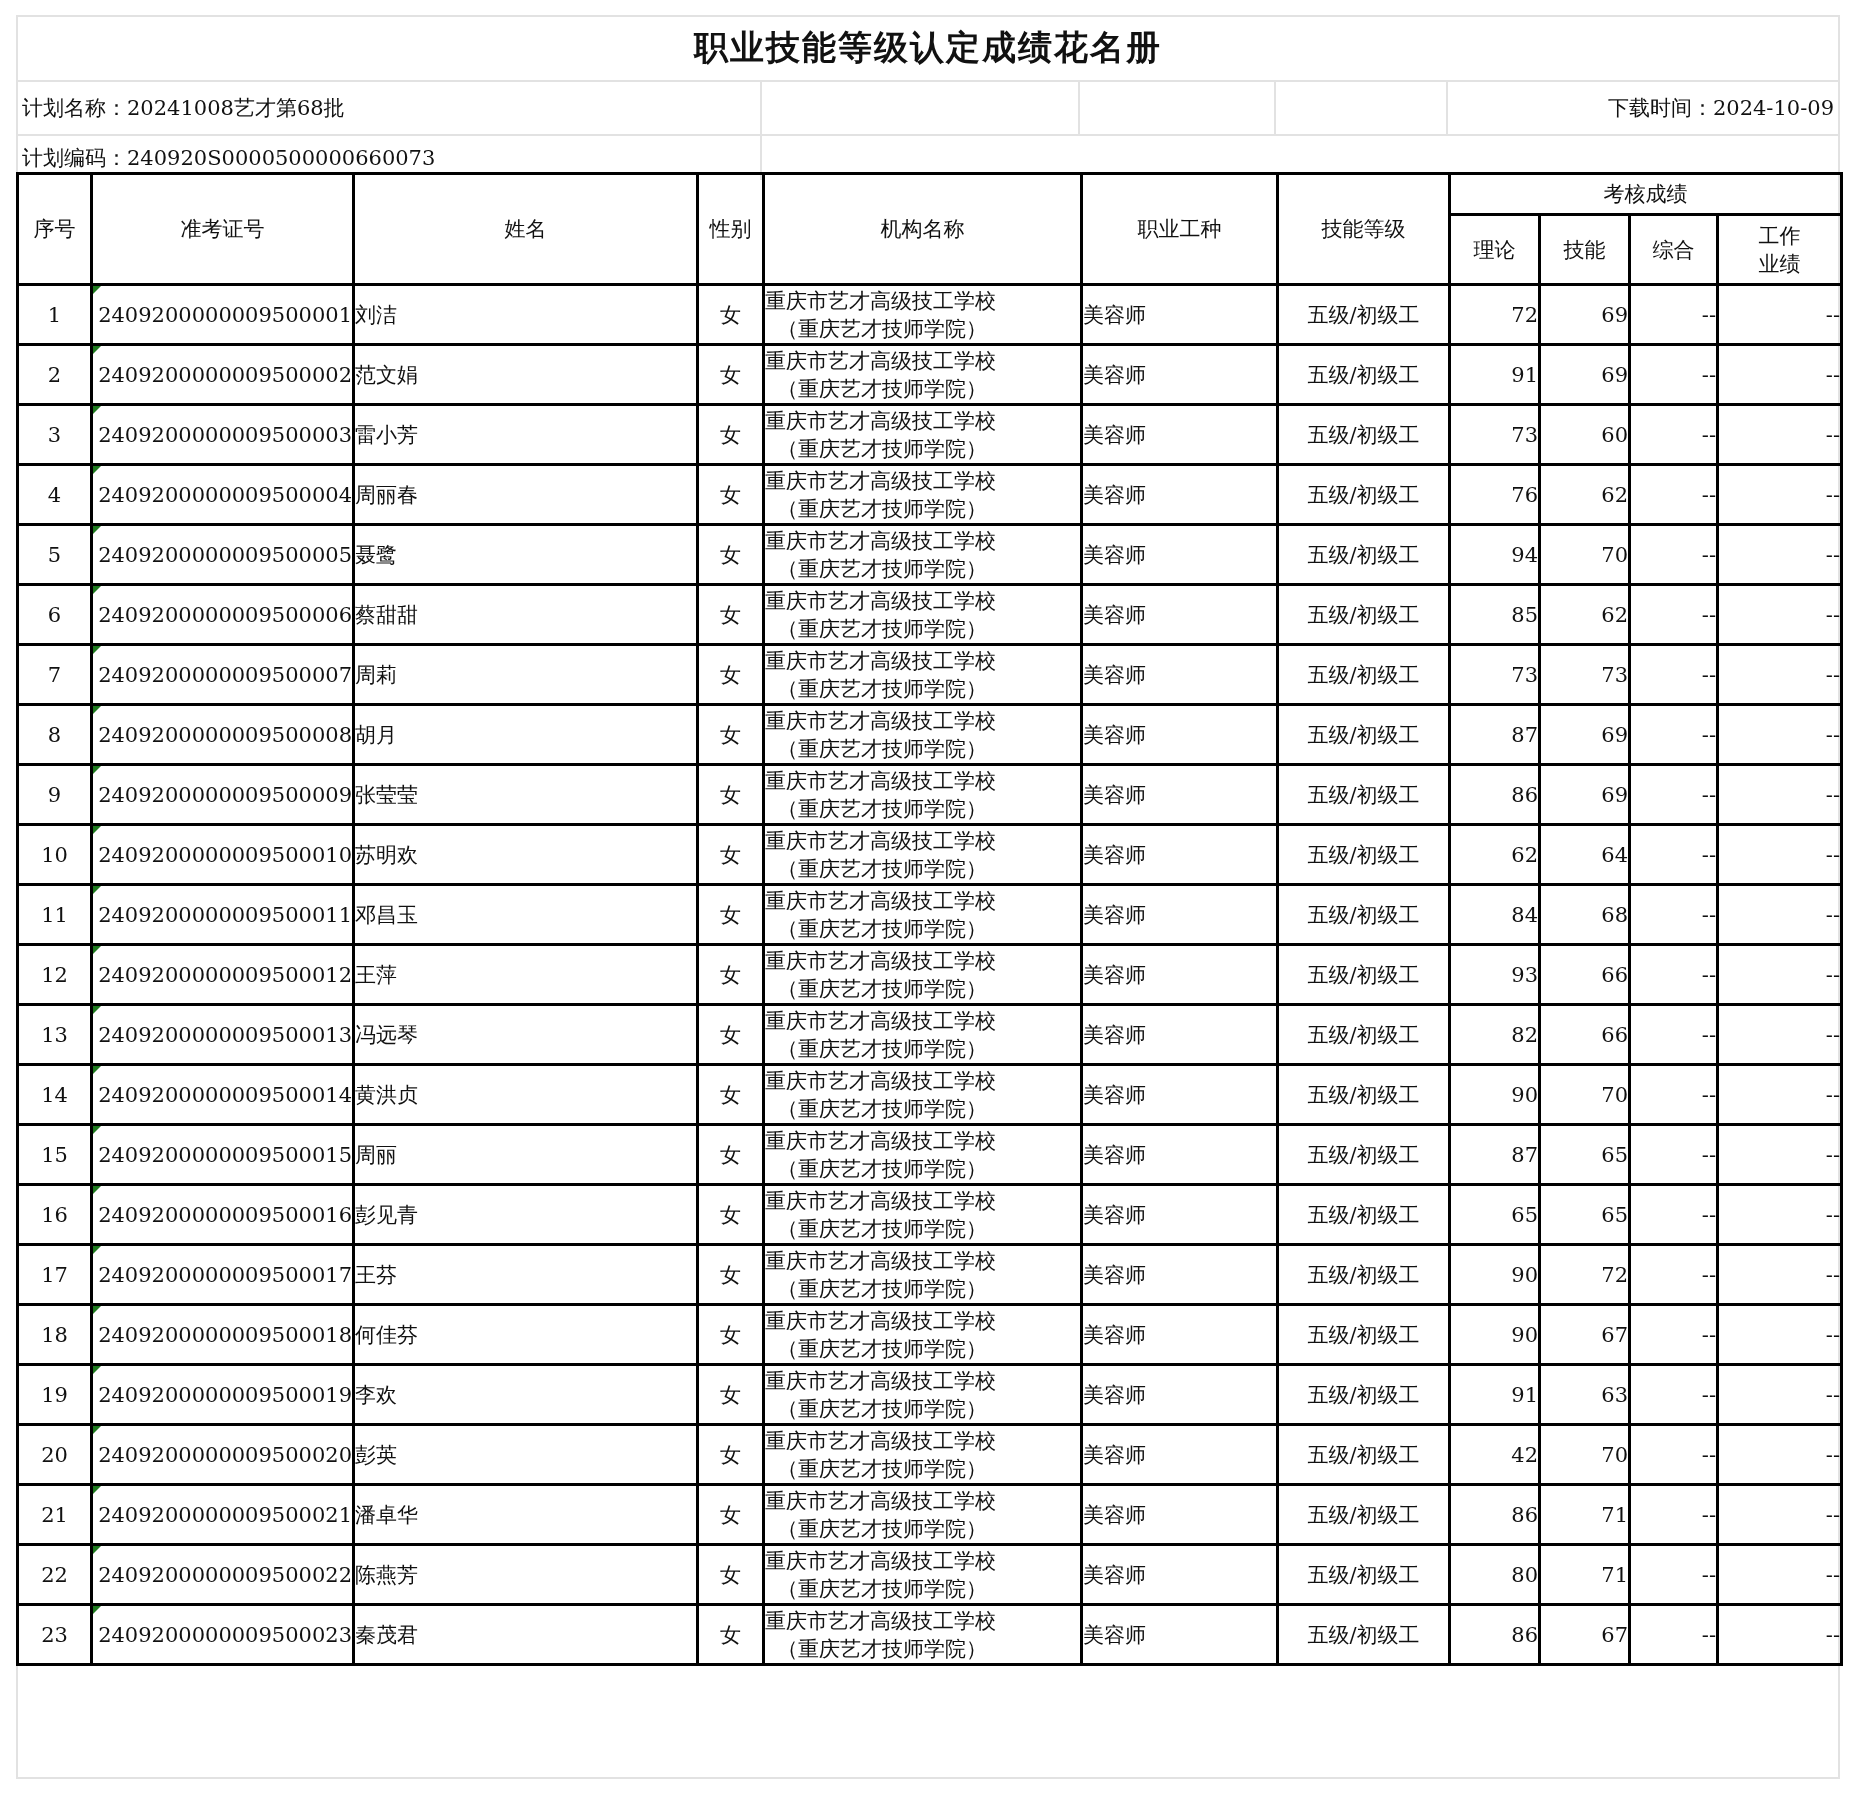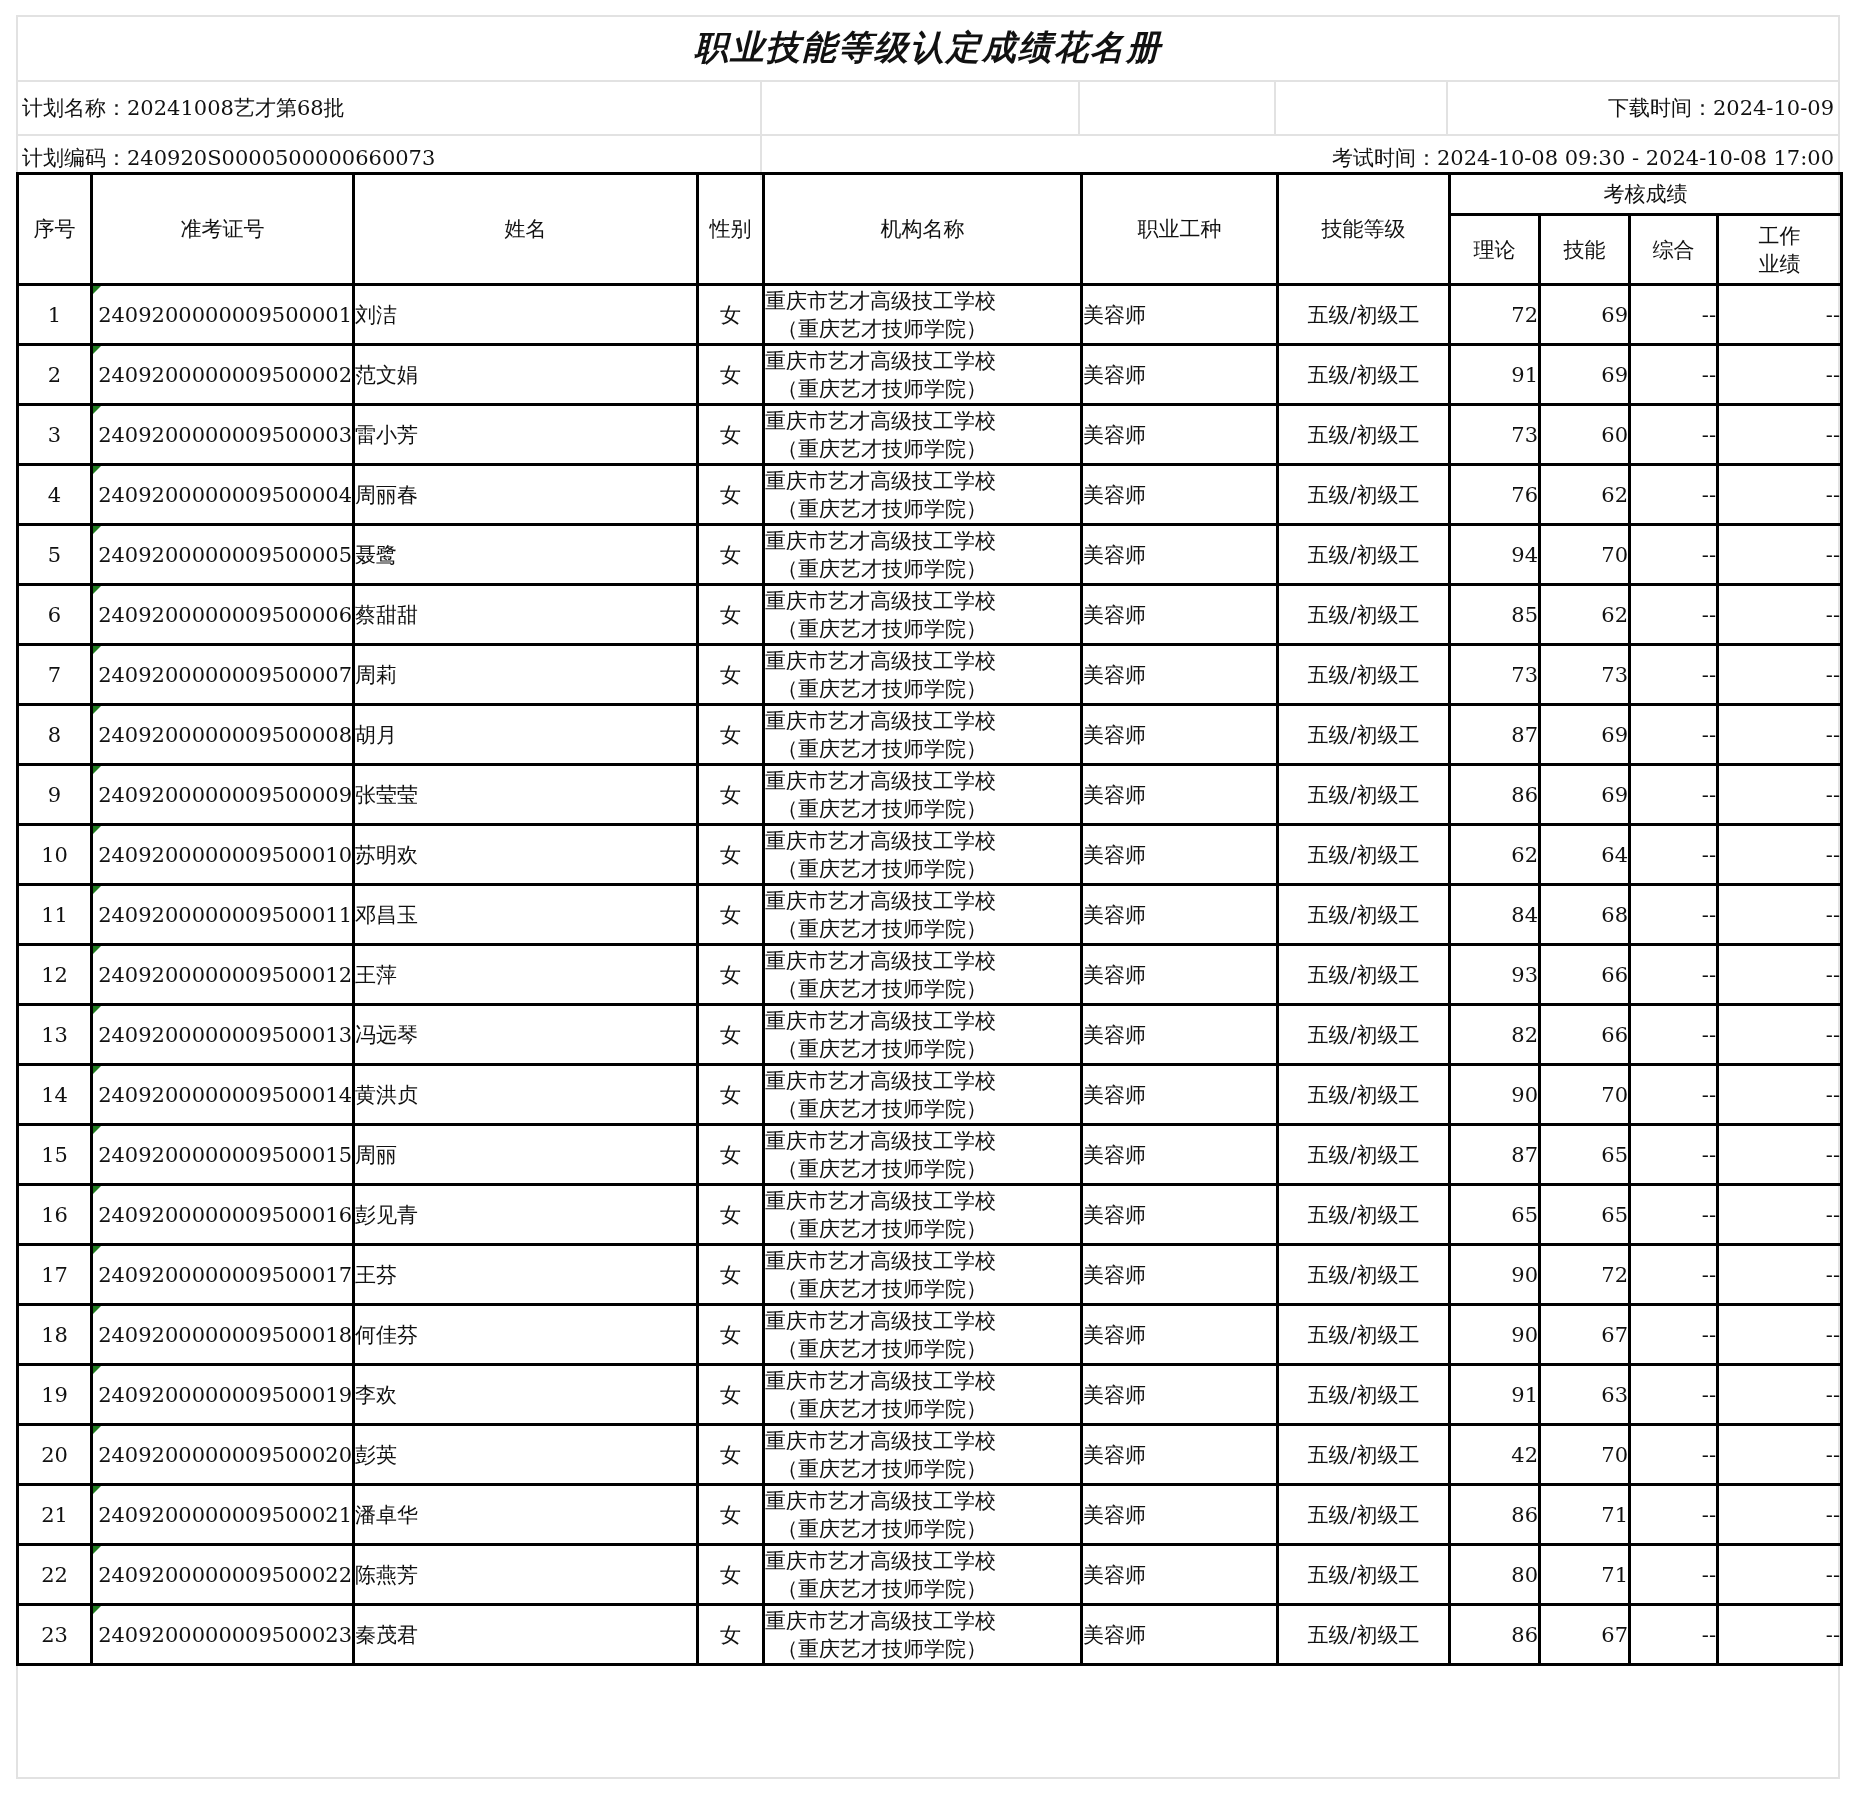--- a/index.html
+++ b/index.html
@@ -3,21 +3,21 @@
 <meta charset="utf-8">
 <style>
   html, body { margin: 0; padding: 0; background: #ffffff; }
   body { width: 1856px; height: 1796px; position: relative; overflow: hidden;
          font-family: "DejaVu Serif", "Liberation Serif", serif; color: #111; }
   .frame { position: absolute; left: 16px; top: 15px; width: 1824px; height: 1764px;
            border: 2px solid #e2e2e2; box-sizing: border-box; }
   .title { position: absolute; left: 16px; top: 15px; width: 1824px; height: 67px;
            display: flex; align-items: center; justify-content: center;
            font-size: 34px; font-weight: bold; letter-spacing: 2px;
-           border-bottom: 2px solid #e2e2e2; box-sizing: border-box; font-style: italic; }
+           border-bottom: 2px solid #e2e2e2; box-sizing: border-box; }
   .info-row { position: absolute; left: 16px; width: 1824px; box-sizing: border-box;
               border-bottom: 2px solid #e2e2e2; }
   .info-row1 { top: 82px; height: 54px; }
   .info-row2 { top: 136px; height: 44px; border-bottom: none; }
   .info-cell { position: absolute; top: 0; bottom: 0; display: flex; align-items: center;
                font-size: 21px; box-sizing: border-box; white-space: nowrap; }
   .vline-light { position: absolute; top: 0; bottom: 0; width: 2px; background: #e2e2e2; }
   .info-left { left: 6px; }
   .info-right { right: 6px; justify-content: flex-end; }
 
@@ -54,21 +54,20 @@
   <div class="vline-light" style="left:744px"></div>
   <div class="vline-light" style="left:1062px"></div>
   <div class="vline-light" style="left:1258px"></div>
   <div class="vline-light" style="left:1430px"></div>
   <div class="info-cell info-right">下载时间：2024-10-09</div>
 </div>
 
 <div class="info-row info-row2">
   <div class="info-cell info-left">计划编码：240920S0000500000660073</div>
   <div class="vline-light" style="left:744px"></div>
-  <div class="info-cell info-right">考试时间：2024-10-08 09:30 - 2024-10-08 17:00</div>
 </div>
 
 <table class="roster">
   <colgroup>
     <col style="width:74px">
     <col style="width:262px">
     <col style="width:344px">
     <col style="width:66px">
     <col style="width:318px">
     <col style="width:196px">

